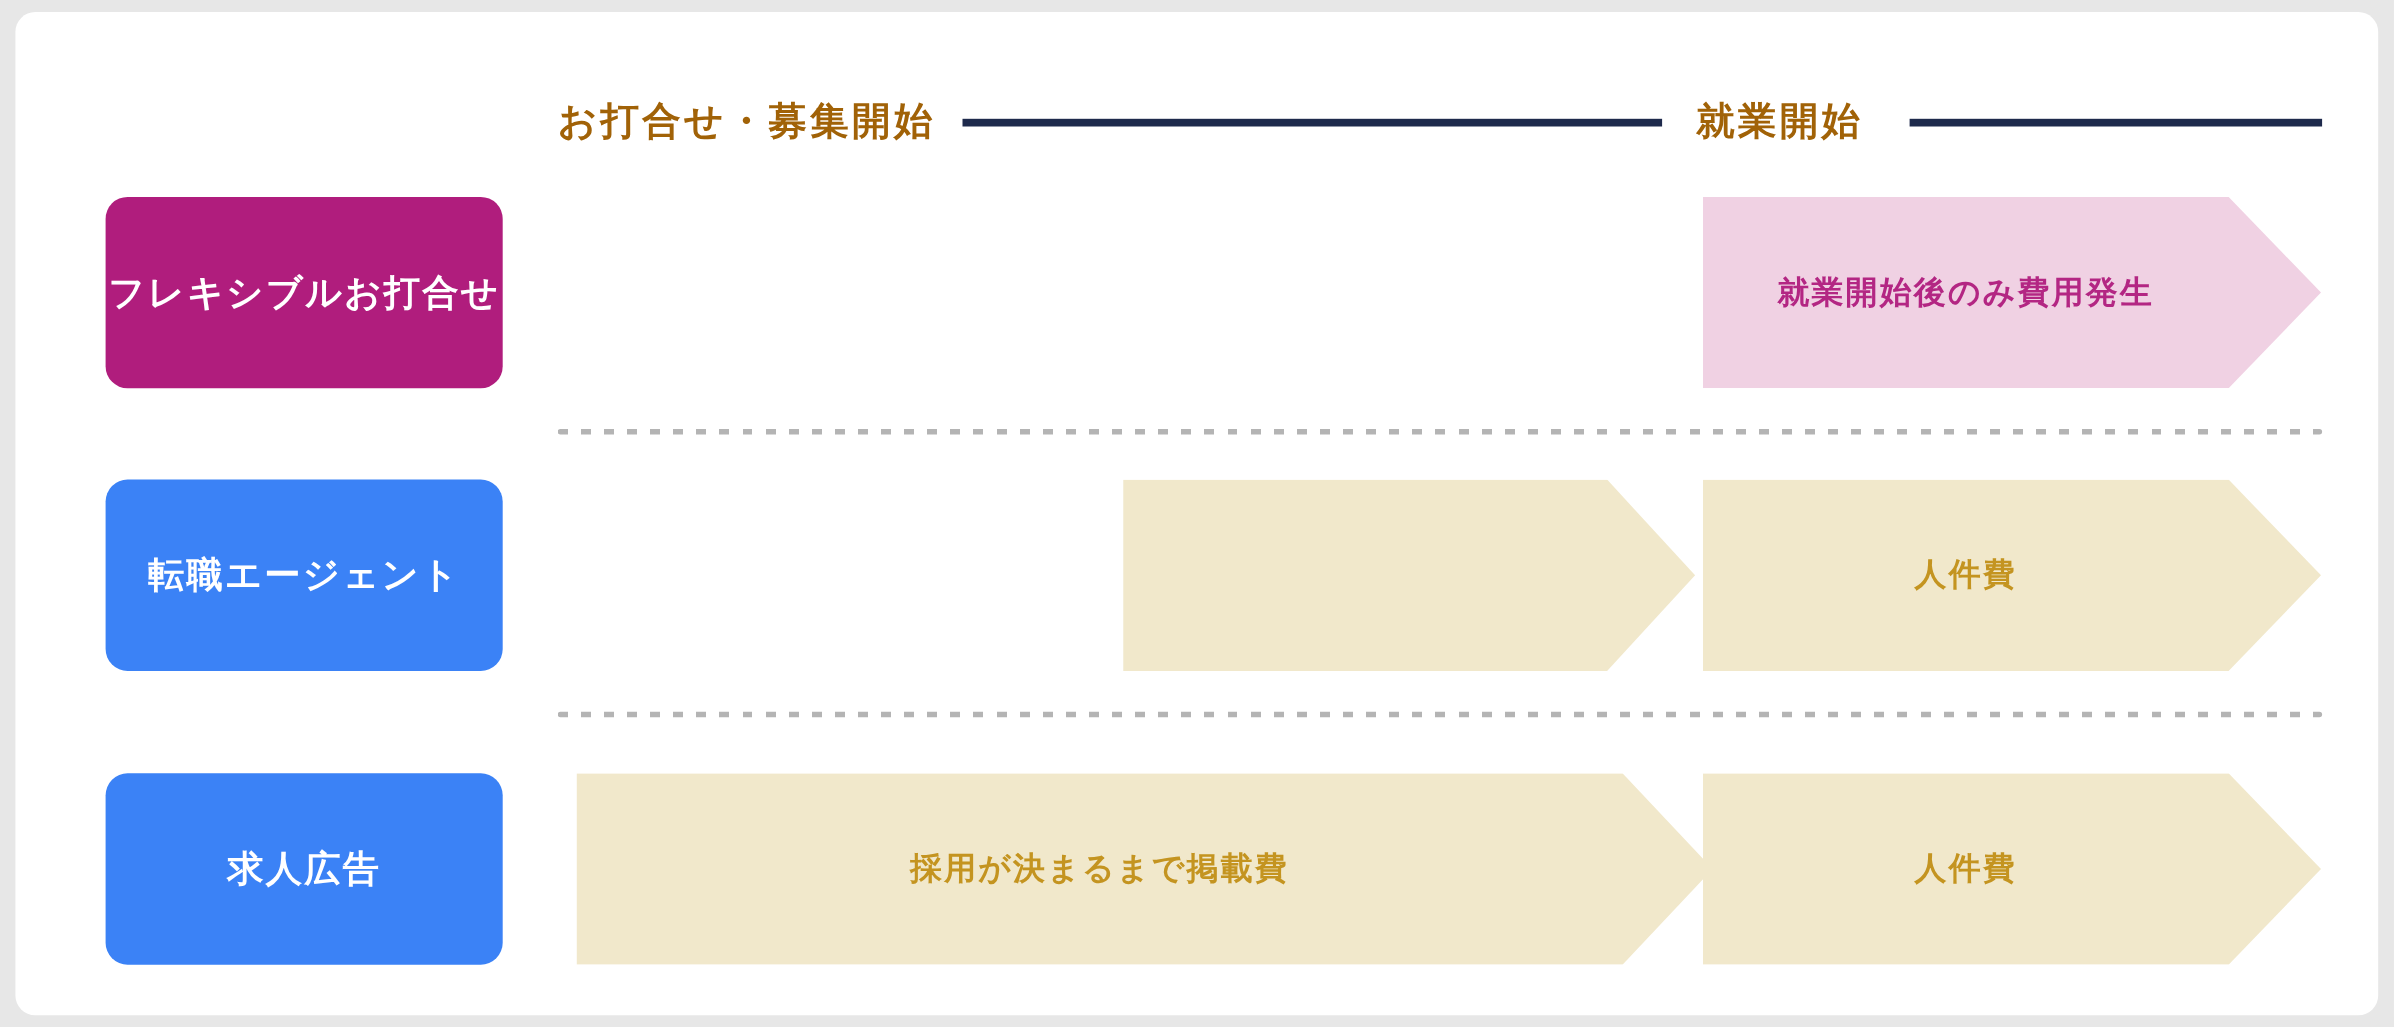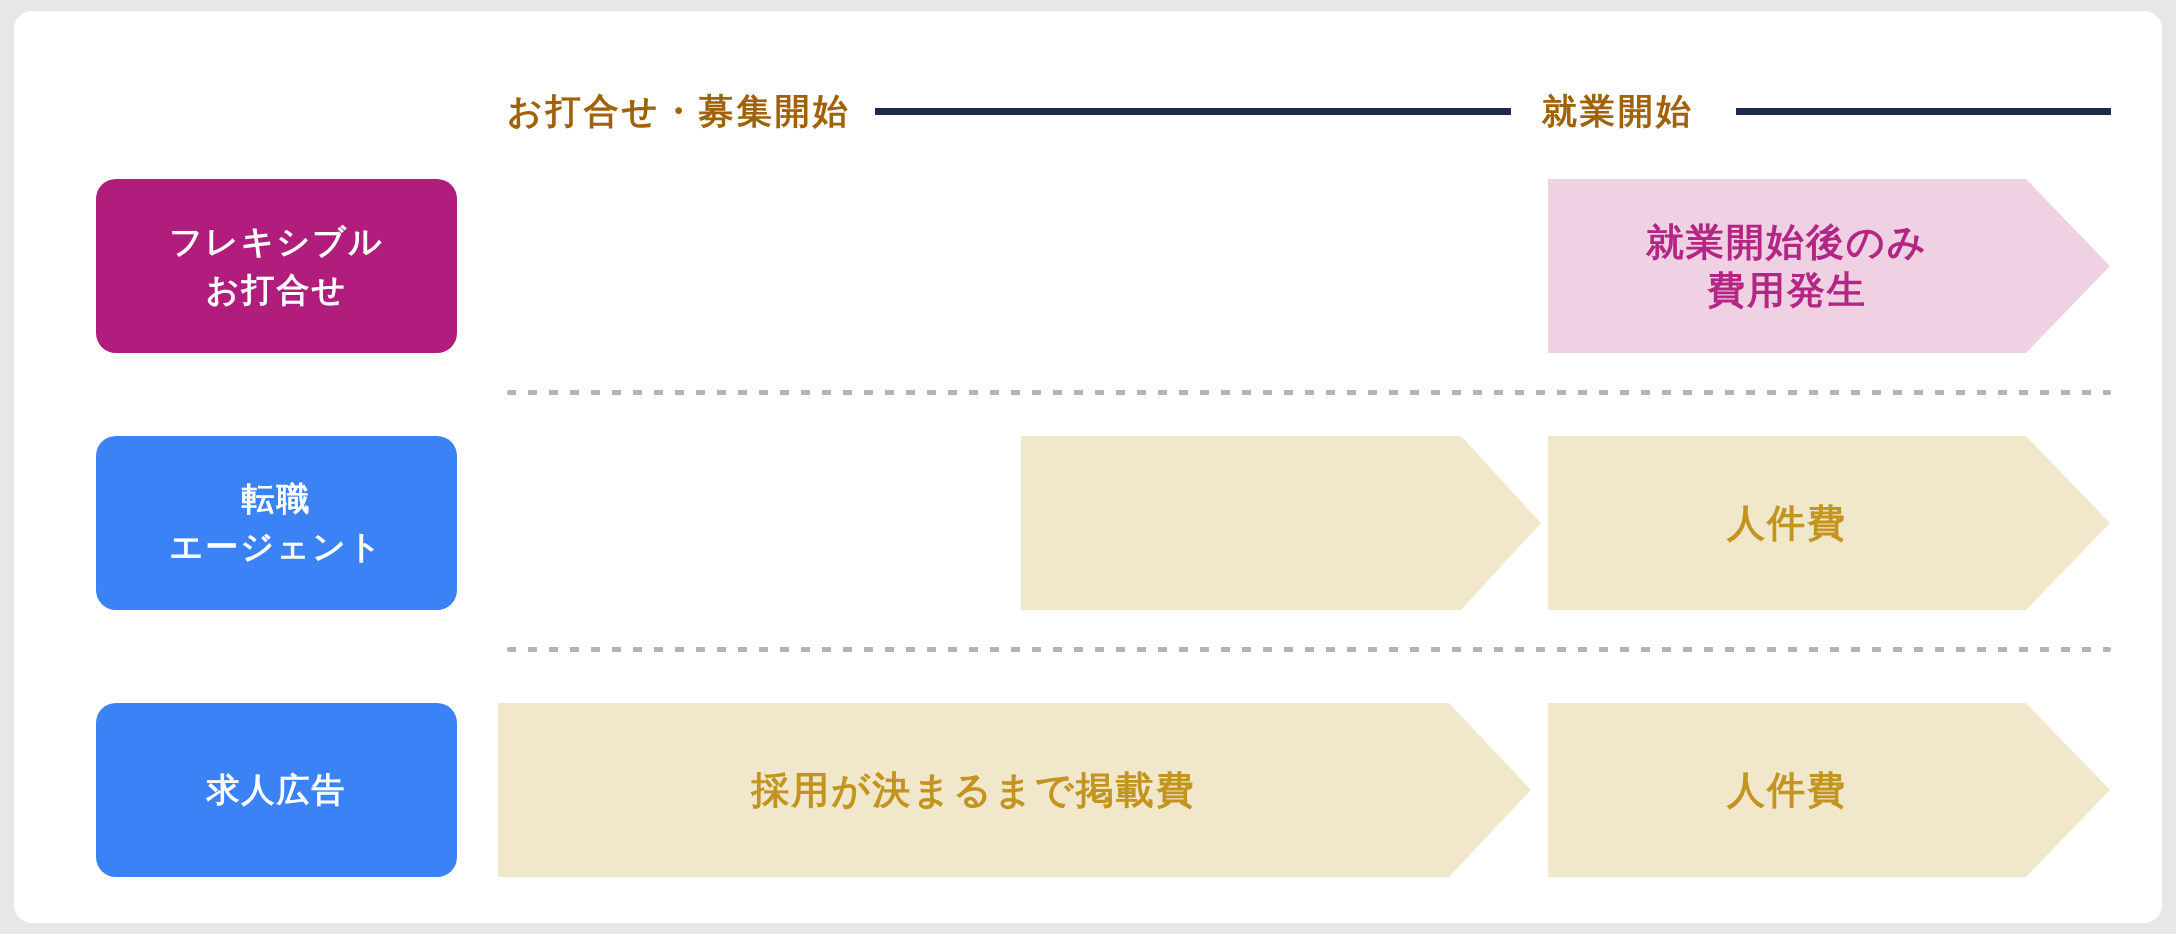--- a/index.html
+++ b/index.html
@@ -47,46 +47,46 @@
   .line1 { left: 861px;  width: 636px; }
   .line2 { left: 1722px; width: 375px; }
   
   .row-label {
     position: absolute;
     left: 82px;
     width: 361px;
     height: 174px;
     border-radius: 20px;
     display: flex;
-    flex-direction: column;
+    flex-direction: row;
     align-items: center;
     justify-content: center;
     color: #ffffff;
     font-size: 33px;
     font-weight: bold;
     letter-spacing: 2px;
     line-height: 48px;
     text-align: center;
   }
   .label-magenta { background: #b01d7d; }
   .label-gold    { background: #3b82f6; }
   .r1 { top: 168px; }
   .r2 { top: 425px; }
   .r3 { top: 680px; margin-top: 12px; }
   
   .arrow {
     position: absolute;
     height: 174px;
     display: flex;
-    flex-direction: column;
+    flex-direction: row;
     align-items: center;
     justify-content: center;
     text-align: right;
     font-weight: bold;
-    font-size: 38px;
+    font-size: 29px;
     line-height: 48px;
     letter-spacing: 2px;
   }
   .arrow-pink  { background: #f0d1e3; color: #b32683; }
   .arrow-cream { background: #f1e8cb; color: #c49420; }
   .col-after {
     left: 1534px;
     width: 562px;
     clip-path: polygon(0 0, calc(100% - 84px) 0, 100% 50%, calc(100% - 84px) 100%, 0 100%);
     padding-right: 84px;
@@ -94,21 +94,21 @@
   }
   .col-after { width: 478px; } 
   .col-mid {
     left: 1007px;
     width: 440px;
     padding-right: 80px;
     clip-path: polygon(0 0, calc(100% - 80px) 0, 100% 50%, calc(100% - 80px) 100%, 0 100%);
     box-sizing: content-box;
   }
   .col-long {
-    left: 484px;
+    left: 510px;
     width: 951px;
     padding-right: 82px;
     clip-path: polygon(0 0, calc(100% - 82px) 0, 100% 50%, calc(100% - 82px) 100%, 0 100%);
     box-sizing: content-box;
   }
   
   .dotted {
     position: absolute;
     left: 493px;
     width: 1604px;

